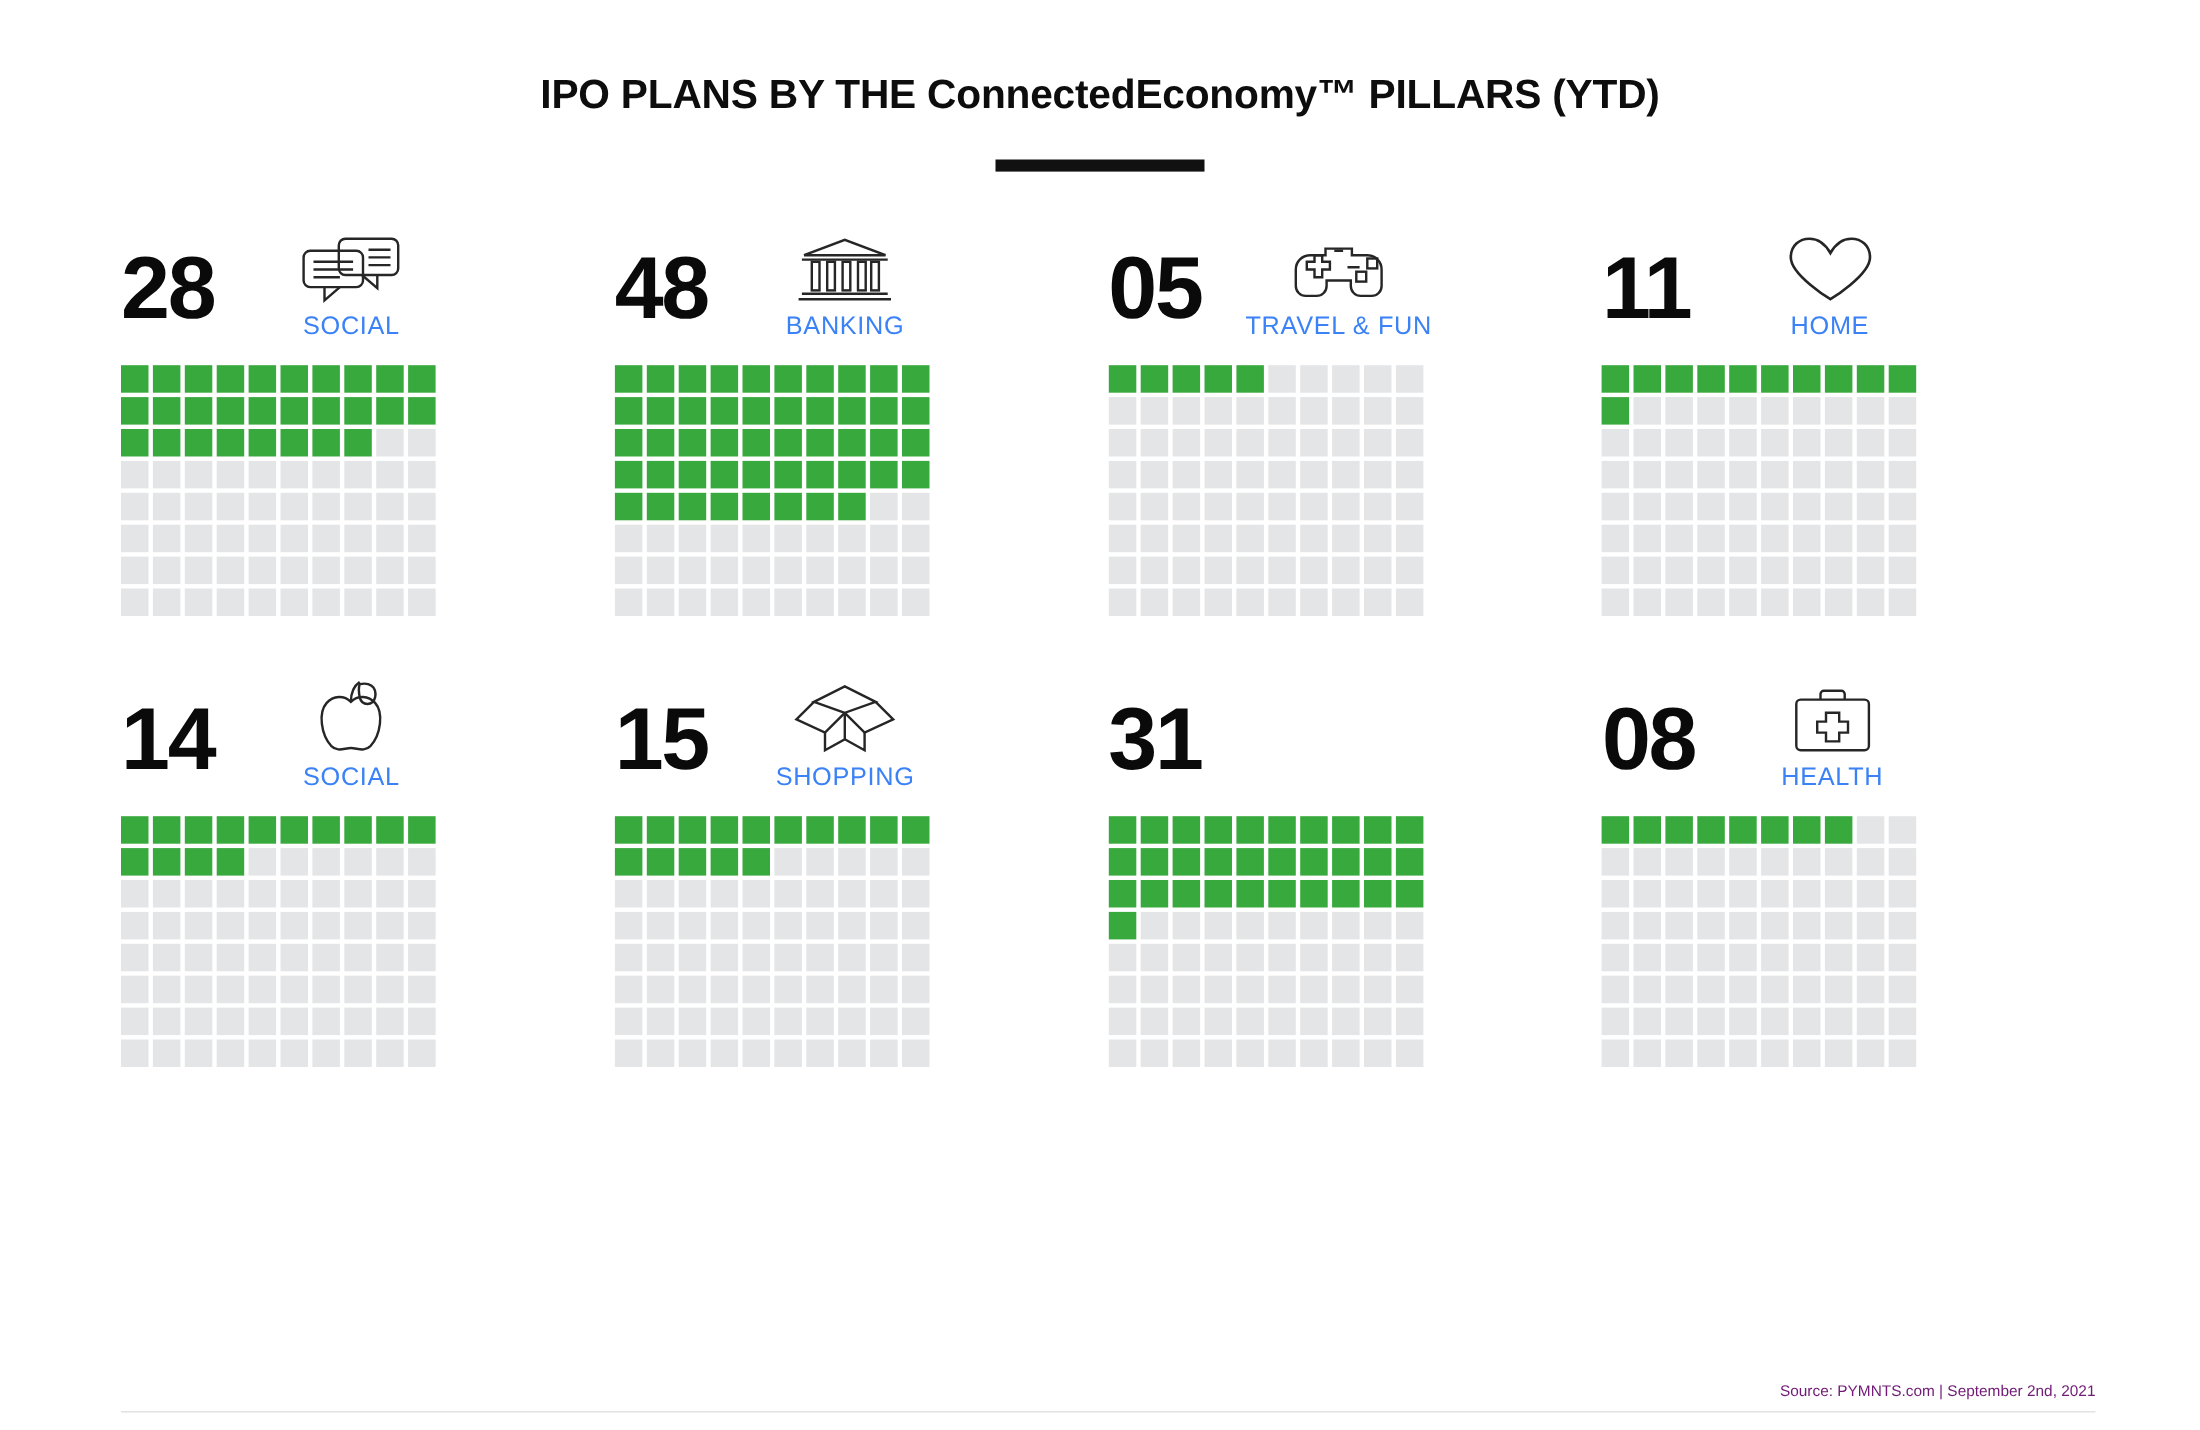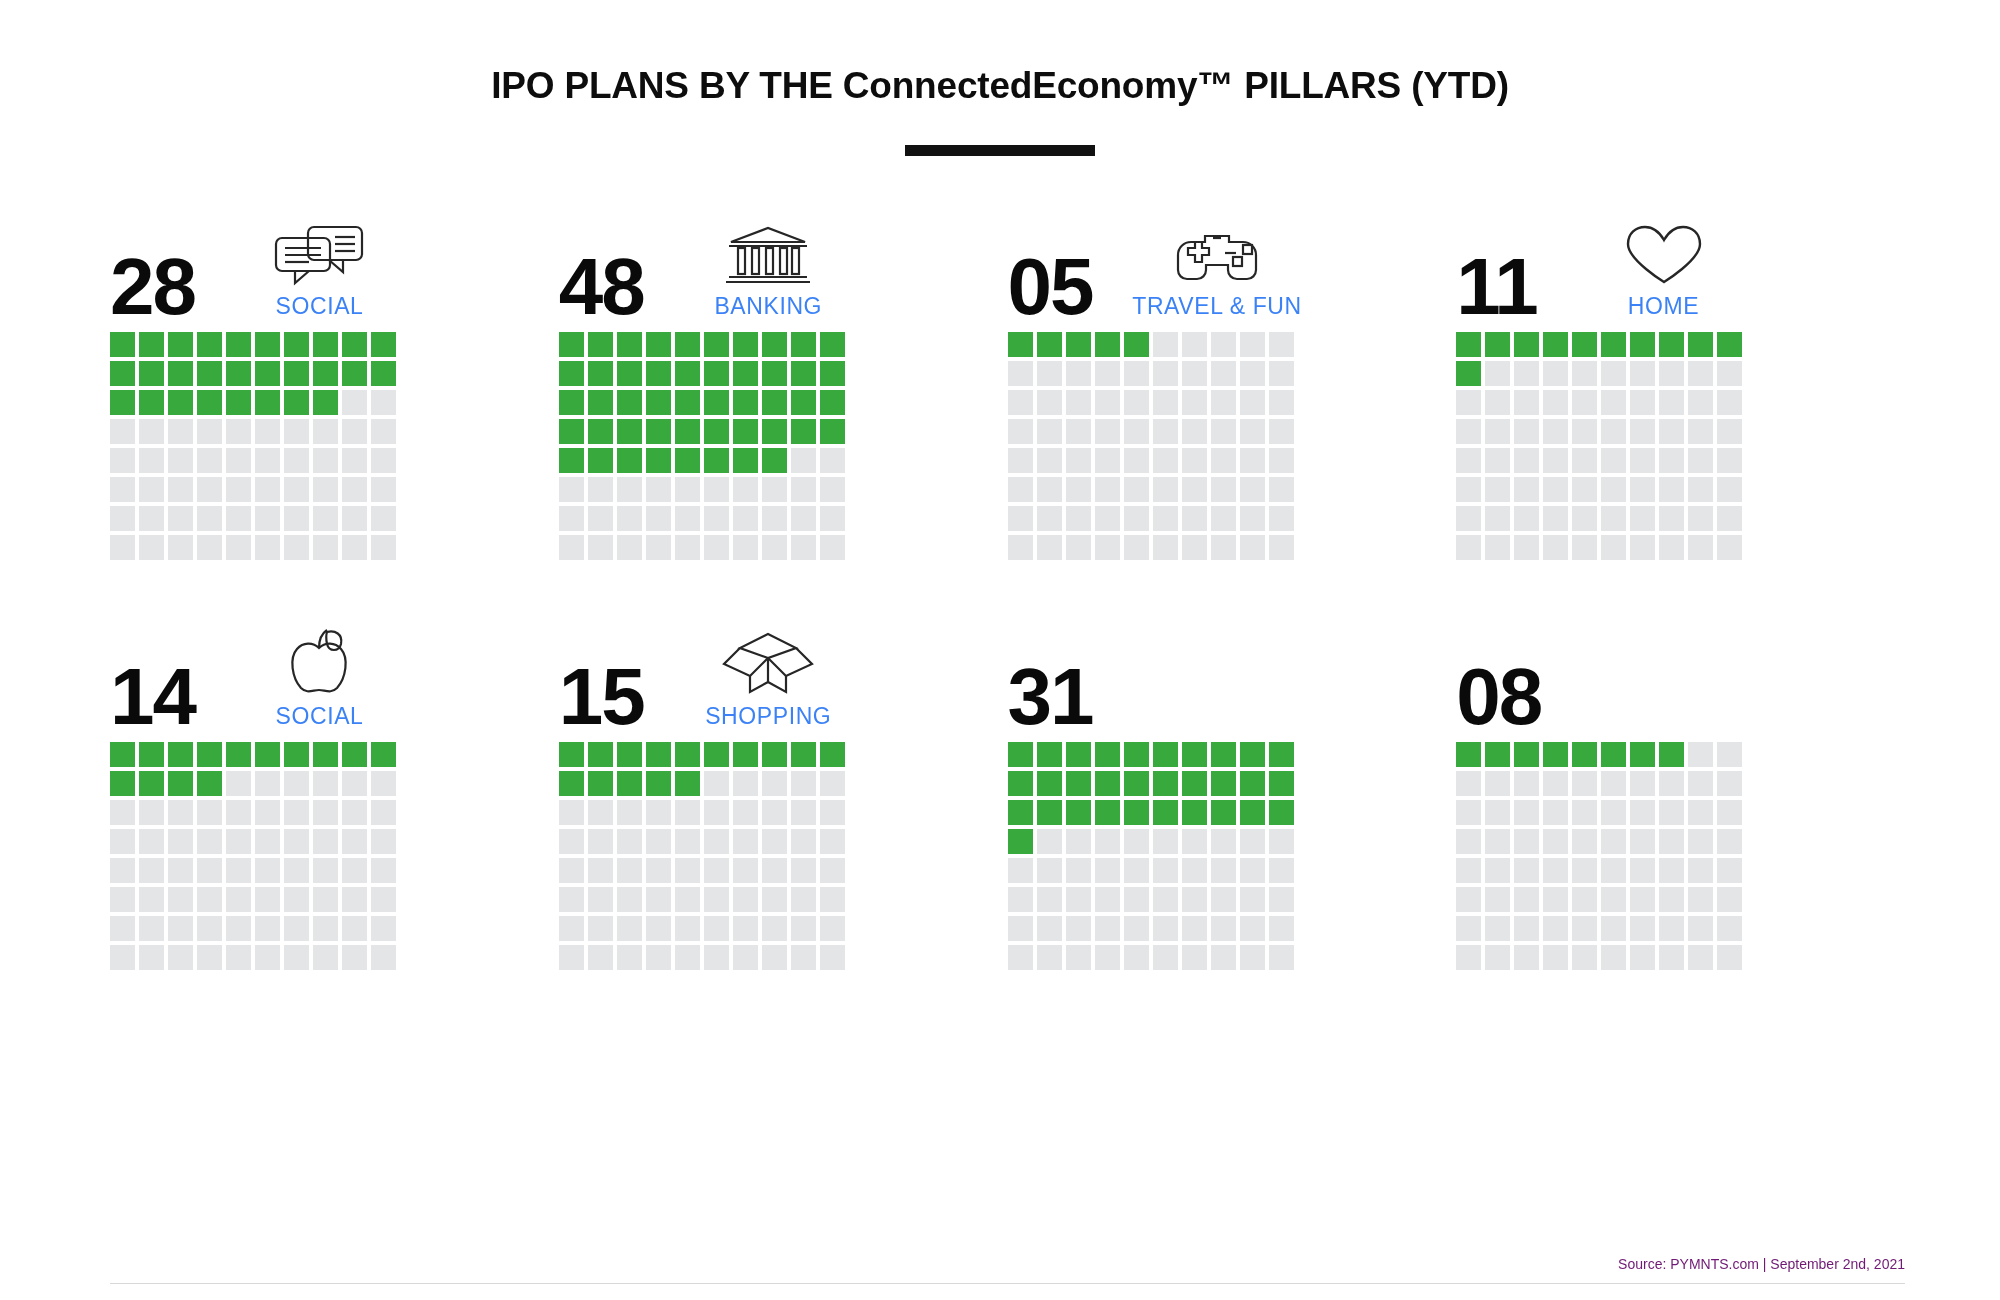--- a/index.html
+++ b/index.html
@@ -54,21 +54,21 @@
     padding: 48px 95px 0 110px;
   }
 
   .panel {
     width: 310px;
     position: relative;
   }
 
   .panel-head {
     display: flex;
-    align-items: flex-end;
+    align-items: center;
     height: 116px;
     gap: 24px;
   }
 
   .panel-number {
     font-size: 80px;
     font-weight: bold;
     color: #0a0a0a;
     line-height: 0.82;
     letter-spacing: -2px;
@@ -853,20 +853,30 @@
           <div class="cell"></div>
           <div class="cell"></div>
           <div class="cell"></div>
           <div class="cell"></div>
         </div>
     </div>
 
     <div class="panel row2">
       <div class="panel-head">
         <div class="panel-number">08</div>
+        <div class="panel-ident">
+          <div class="panel-icon">
+            <svg width="74" height="62" viewBox="0 0 74 62" fill="none" stroke="#262626" stroke-width="2.2">
+              <path d="M26 12 V7 a3 3 0 0 1 3 -3 H45 a3 3 0 0 1 3 3 V12"></path>
+              <rect x="4" y="12" width="66" height="46" rx="4"></rect>
+              <path d="M31 24 H43 V32 H51 V42 H43 V50 H31 V42 H23 V32 H31 Z"></path>
+            </svg>
+          </div>
+          <div class="panel-label">HEALTH</div>
+        </div>
       </div>
       <div class="waffle">
           <div class="cell on"></div>
           <div class="cell on"></div>
           <div class="cell on"></div>
           <div class="cell on"></div>
           <div class="cell on"></div>
           <div class="cell on"></div>
           <div class="cell on"></div>
           <div class="cell on"></div>

